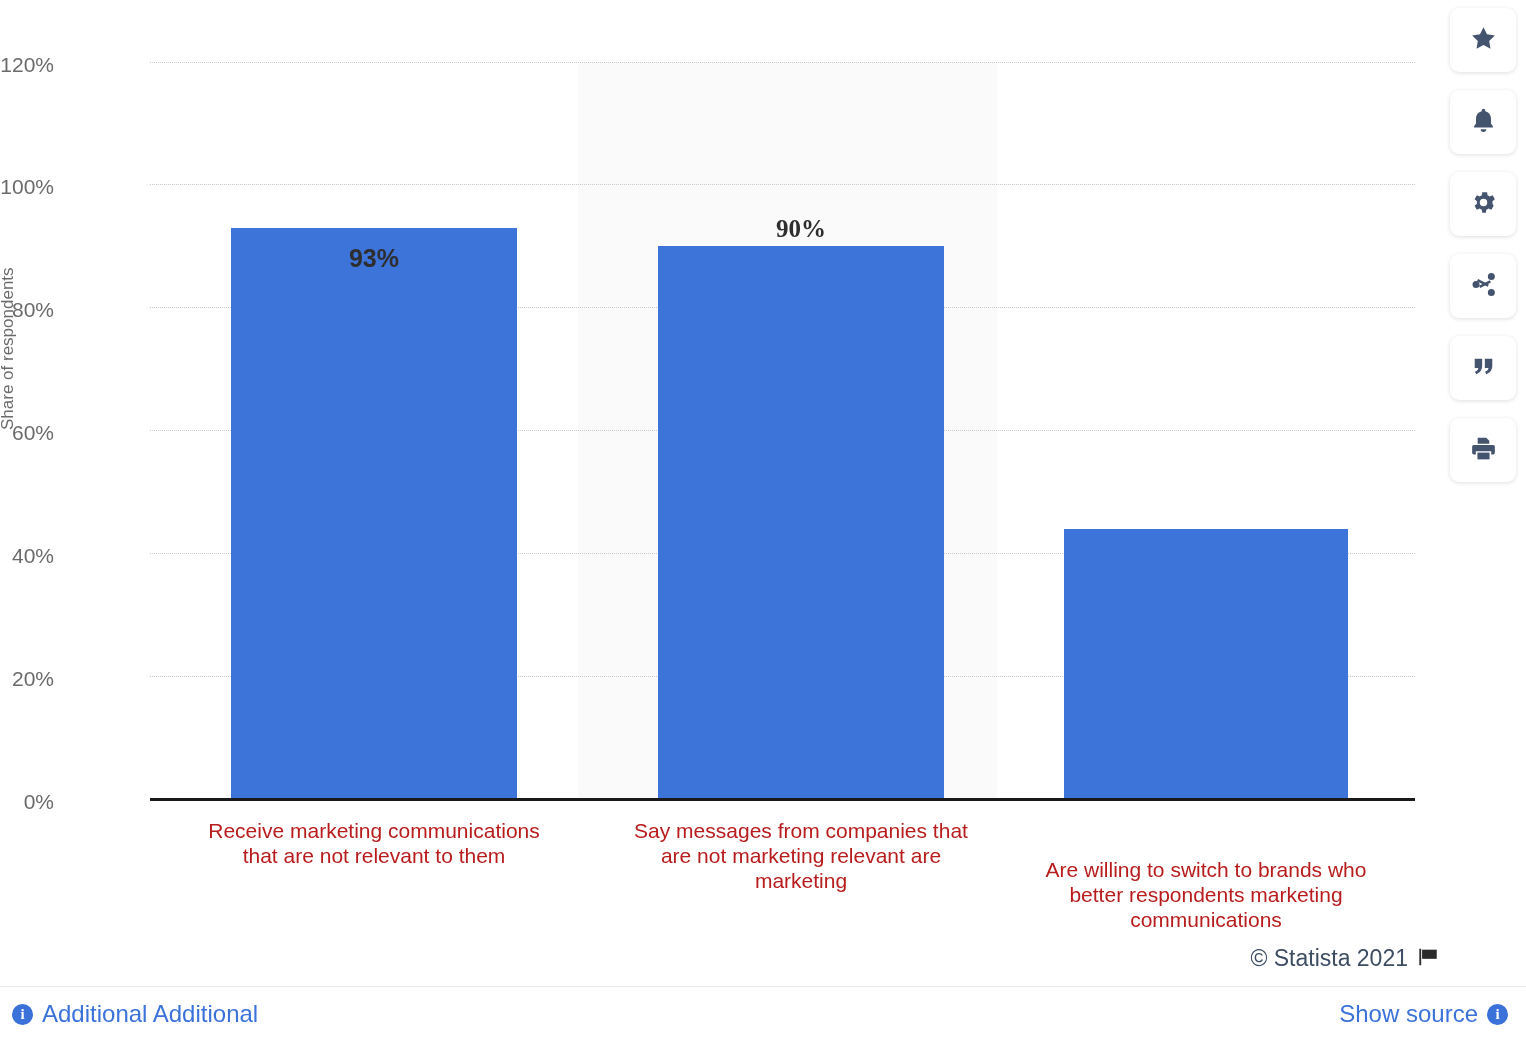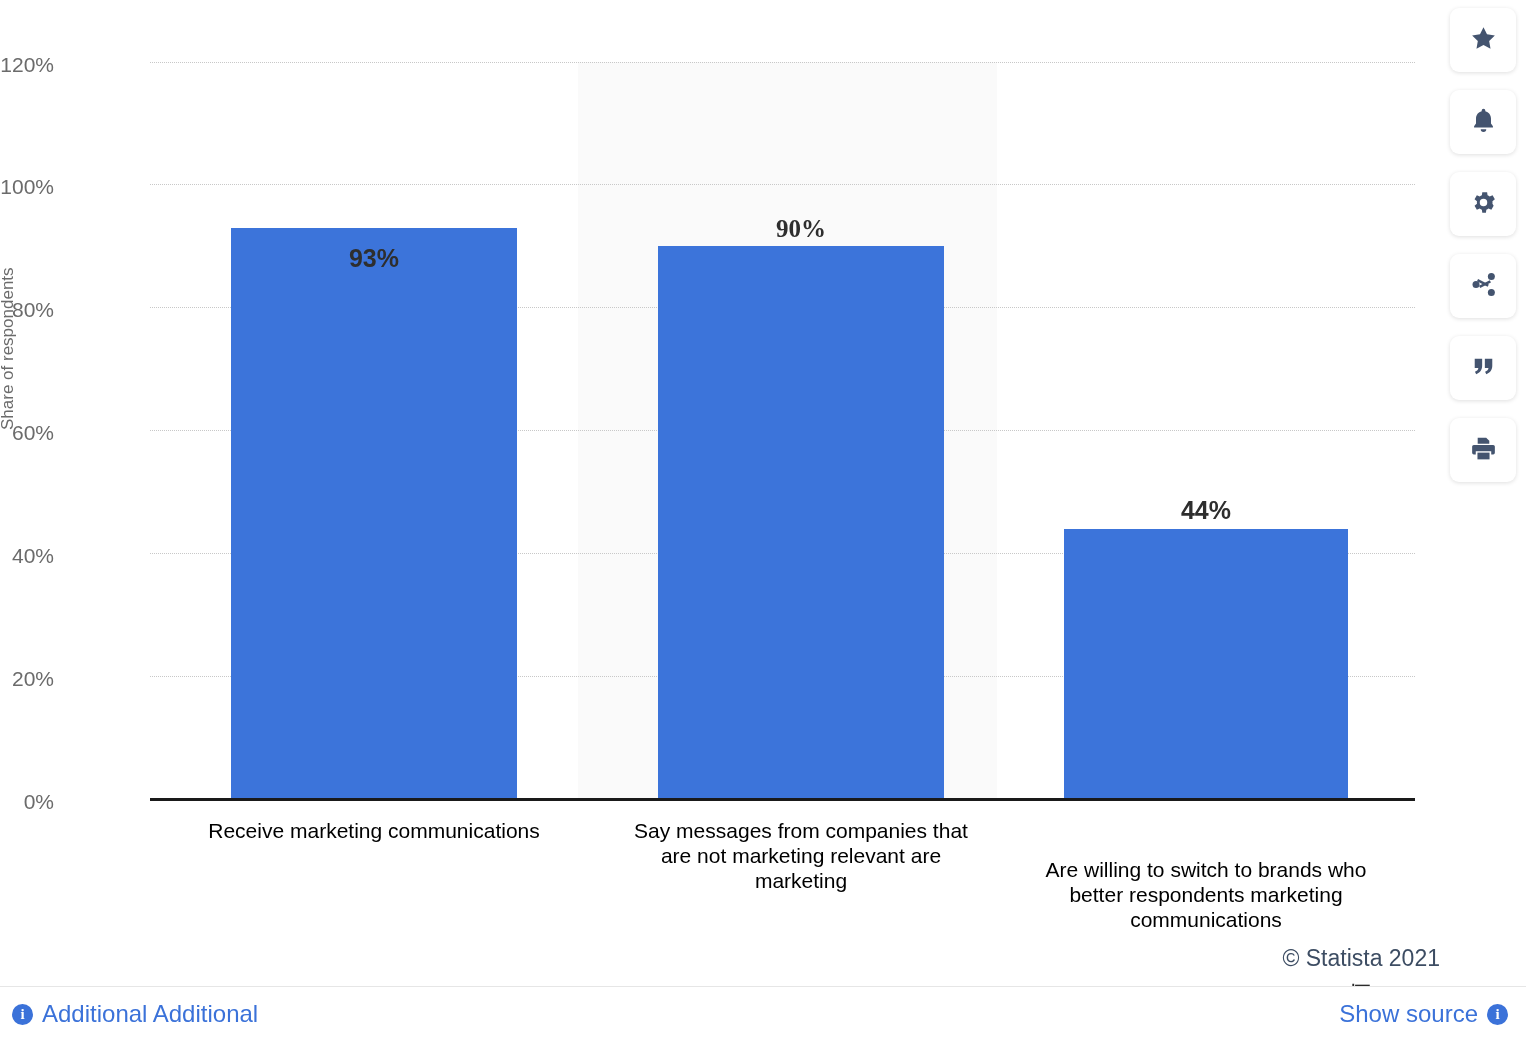--- a/index.html
+++ b/index.html
@@ -90,36 +90,35 @@
     font-size: 25px;
     font-weight: bold;
     color: #2e2e2e;
     line-height: 1;
   }
 
   .cat-label {
     position: absolute;
     text-align: center;
     font-size: 21px;
-    color: #000000;
+    color: #b91c1c;
     line-height: 1.18;
   }
 
   
   .copyright {
     position: absolute;
     right: 86px;
     top: 945px;
     font-size: 23px;
     color: #3d4d63;
     display: flex;
     align-items: center;
     gap: 9px;
     white-space: nowrap;
-    flex-direction: column;
   }
   .flag-icon { display: inline-block; line-height: 1; font-size: 22px; color: #2b2b2b; }
 
   .footer-bar {
     position: absolute;
     left: 0;
     top: 986px;
     width: 1526px;
     height: 64px;
     border-top: 1px solid #e6e6e6;
@@ -206,24 +205,24 @@
 
       <div class="bar" style="left:81px;  width:286px; top:166px; height:571px;"></div>
       <div class="bar" style="left:508px; width:286px; top:184px; height:553px;"></div>
       <div class="bar" style="left:914px; width:284px; top:467px; height:270px;"></div>
     </div>
 
     <div class="axis-line"></div>
 
     <div class="bar-value" style="left:231px; width:286px; top:198px;margin-top:48px;">93%</div>
     <div class="bar-value" style="left:658px; width:286px; top:216px;font-family:Liberation Serif, serif;">90%</div>
-    <div class="bar-value" style="left:1064px; width:284px; top:498px;">44%</div>
 
     <div class="cat-label" style="left:164px; width:420px; top:819px;">
       <div>Receive marketing communications</div>
+      <div>that are not relevant to them</div>
     </div>
     <div class="cat-label" style="left:591px; width:420px; top:819px;">
       <div>Say messages from companies that</div>
       <div>are not marketing relevant are</div>
       <div>marketing</div>
     </div>
     <div class="cat-label" style="left:996px; width:420px; top:858px;">
       <div>Are willing to switch to brands who</div>
       <div>better respondents marketing</div>
       <div>communications</div>

